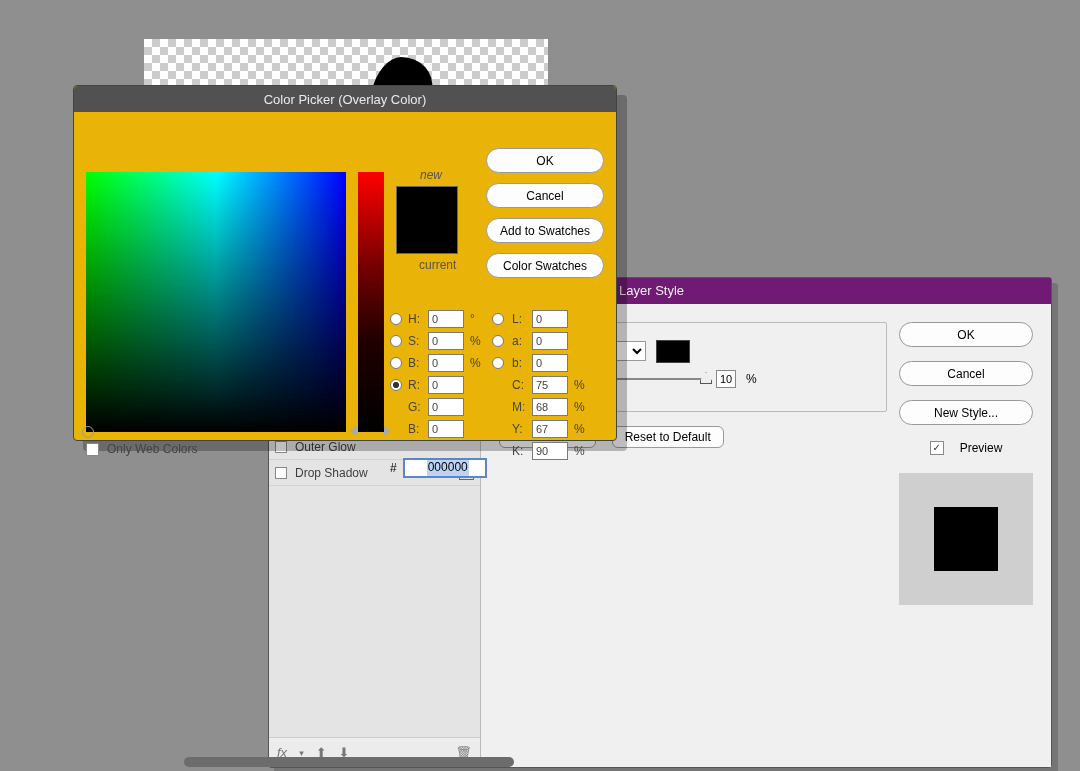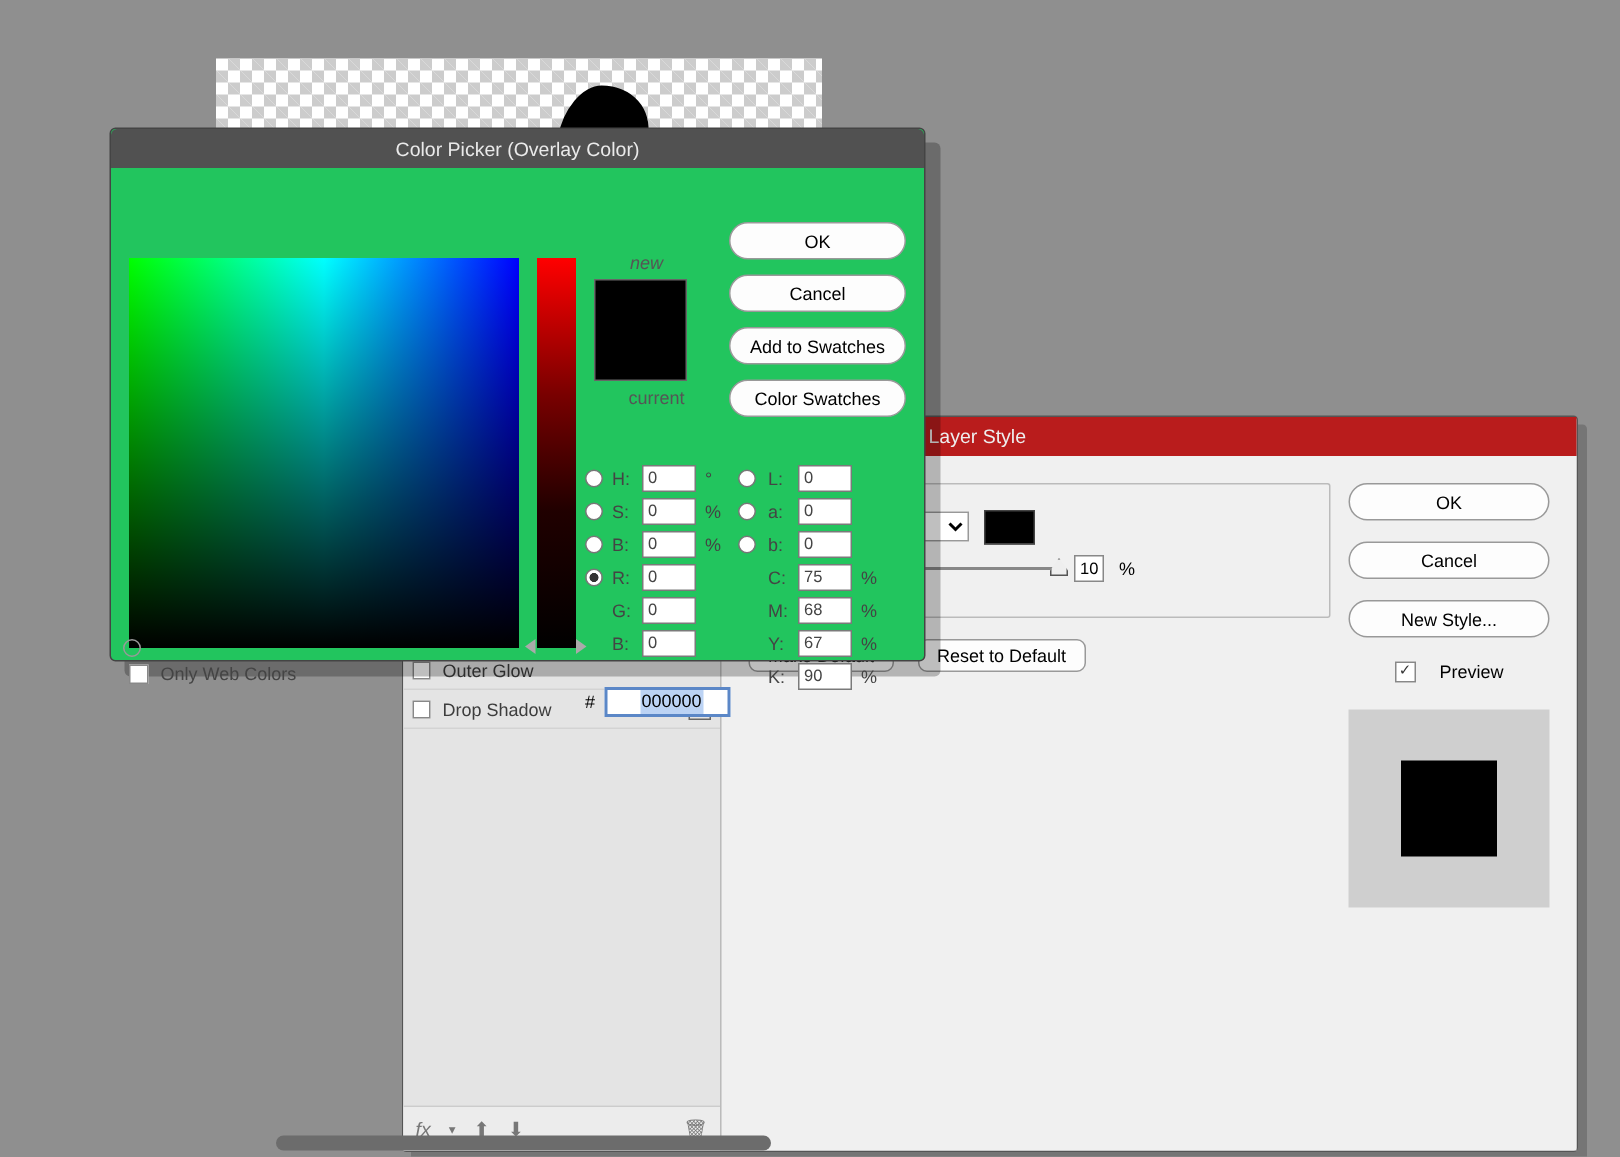--- a/index.html
+++ b/index.html
@@ -44,21 +44,21 @@
       width: 784px;
       height: 491px;
       background: #f0f0f0;
       border: 1px solid #555;
       box-shadow: 6px 6px 0 rgba(0,0,0,.18);
       border-radius: 3px;
       display: flex;
       flex-direction: column;
     }
     .ls-titlebar {
-      background: #b91c1c;
+      background: #701a75;
       color: #eee;
       height: 26px;
       line-height: 26px;
       padding-left: 350px;
       font-size: 13px;
     }
     .ls-body {
       flex: 1;
       display: flex;
       background: #f0f0f0;
@@ -198,21 +198,21 @@
       height:132px;display:flex;align-items:center;justify-content:center;
     }
     .ls-preview-inner {
       width:64px;height:64px;background:#000;
     }
     
     .color-picker {
       position:absolute;
       top:85px; left:73px;
       width:544px; height:356px;
-      background:#22c55e;
+      background:#eab308;
       border:1px solid #444;
       border-radius:4px;
       box-shadow: 10px 10px 0 rgba(0,0,0,.25);
       display:flex;flex-direction:column;
     }
     .cp-titlebar {
       background:#515151;color:#eaeaea;height:26px;
       display:flex;align-items:center;justify-content:center;
       font-size:13px;
       border-radius:4px 4px 0 0;

